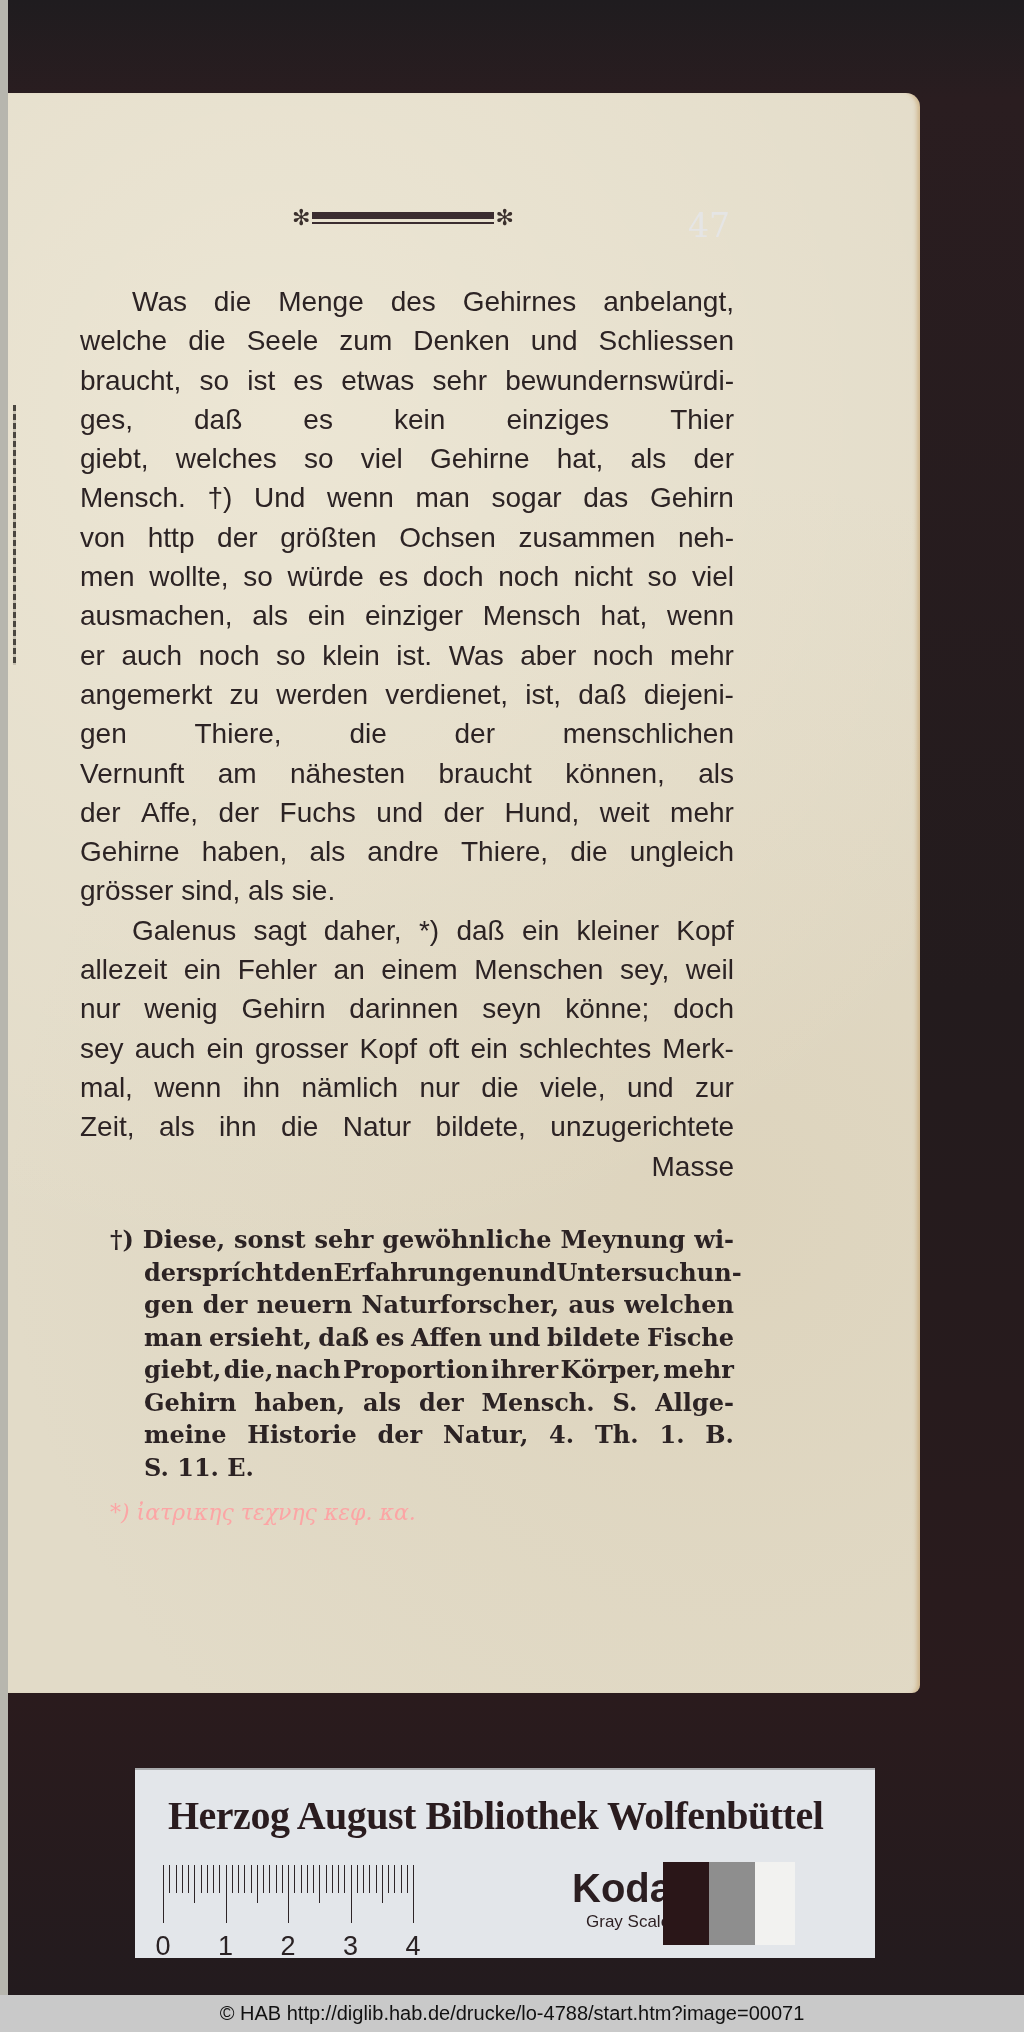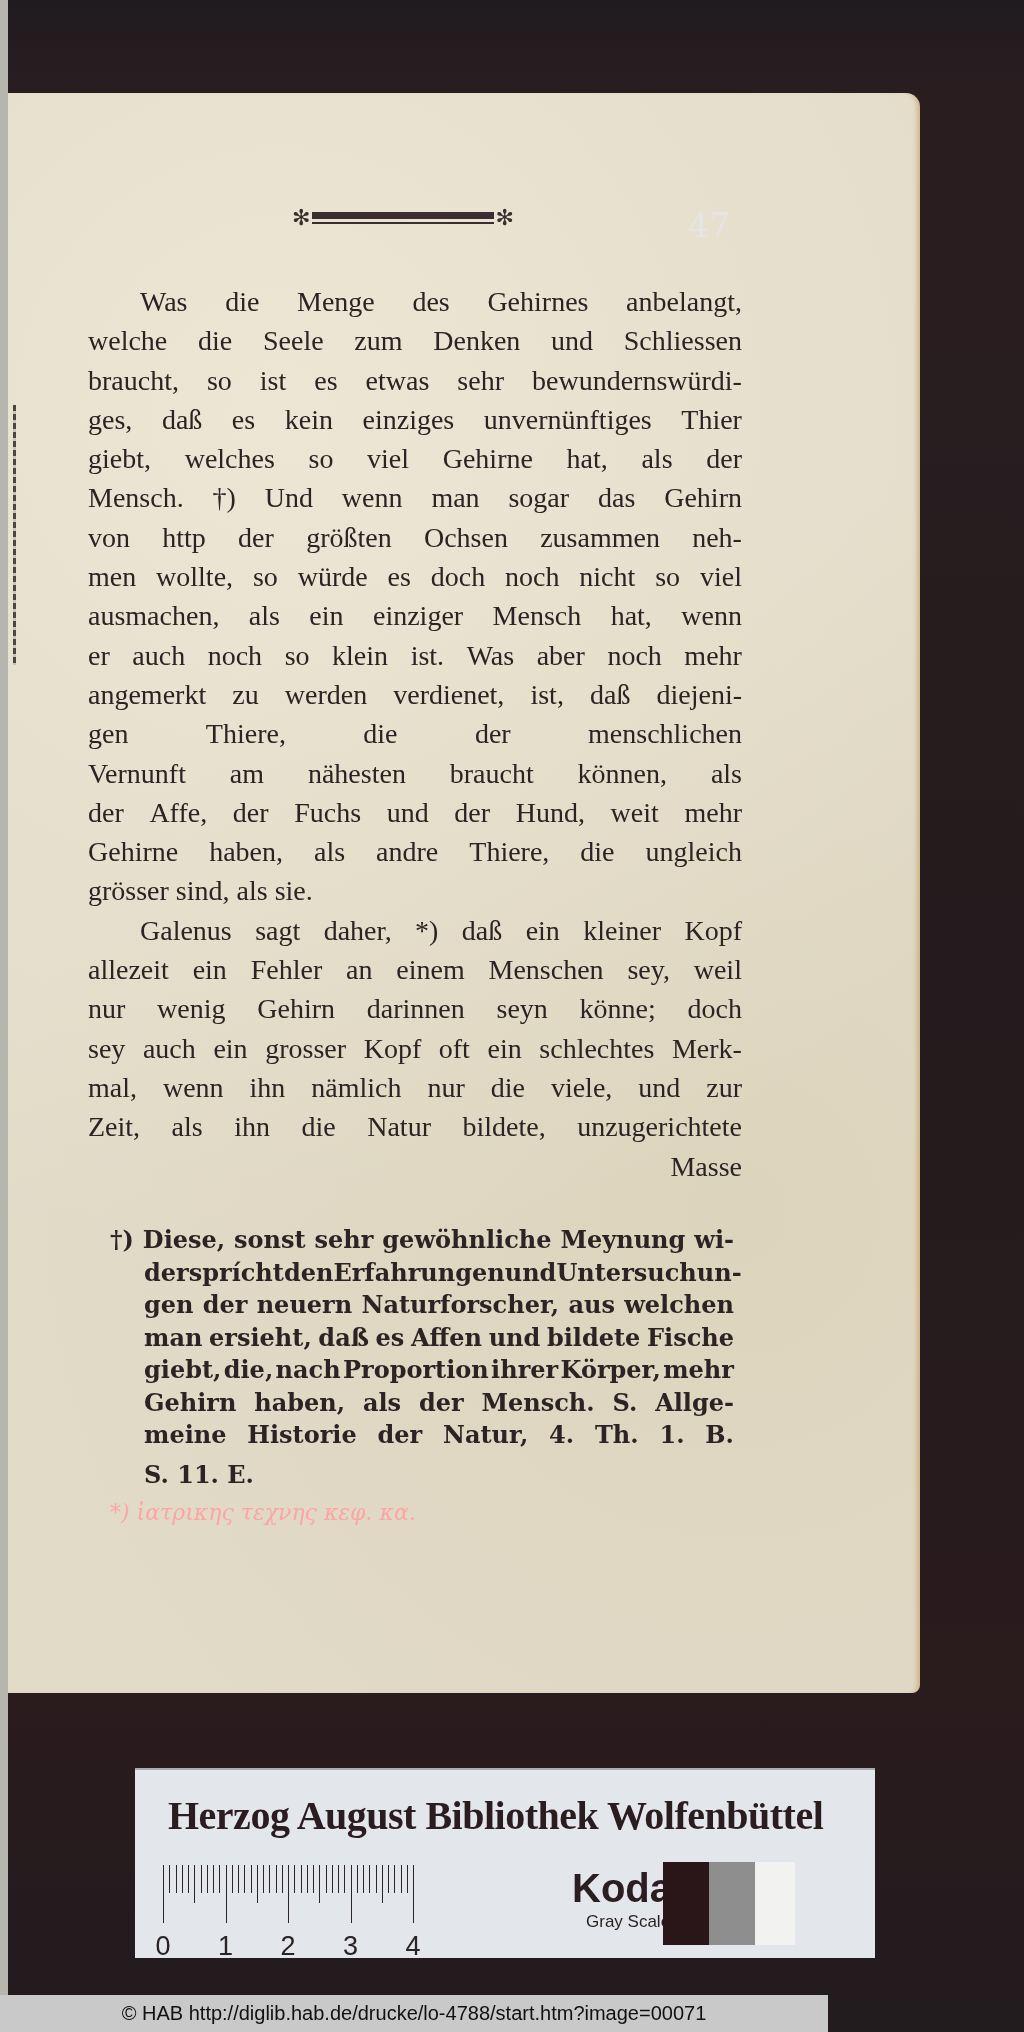--- a/index.html
+++ b/index.html
@@ -37,55 +37,54 @@
     .ornament-rule { flex: 1; height: 12px; display: flex; flex-direction: column; justify-content: space-between; }
     .ornament-rule .thick { height: 7px; background: #3b2d30; }
     .ornament-rule .thin { height: 2px; background: #3b2d30; }
     .page-number {
       position: absolute; left: 688px; top: 206px; font-size: 33px; color: #e5e5e5;
       font-family: "DejaVu Serif", serif;
     }
     .body-text {
       position: absolute; left: 80px; top: 282px; width: 654px;
       color: #2c2324; font-size: 28px; line-height: 39.3px;
-      font-family: Liberation Serif, serif;
-      margin-left: 8px;
+      font-family: Liberation Sans, sans-serif;
     }
     .line { white-space: nowrap; display: flex; justify-content: space-between; }
     .line.indent { padding-left: 52px; }
     .line.last { justify-content: flex-start; }
     .line.right { justify-content: flex-end; }
     .line span.w { display: inline-block; }
     .footnotes {
       position: absolute; left: 110px; top: 1224px; width: 624px;
       color: #2c2324; font-size: 24px; line-height: 32.5px;
       font-family: "DejaVu Serif", serif; font-weight: bold;
     }
     .fn-line { white-space: nowrap; display: flex; justify-content: space-between; }
     .fn-line.cont { padding-left: 34px; }
-    .fn-line.last { justify-content: flex-start; margin-top: 7px; }
+    .fn-line.last { justify-content: flex-start; }
     .fn-greek { position: absolute; left: 110px; top: 1500px; font-size: 22px; color: #fca5a5; font-style: italic; white-space: nowrap; }
 
     .label-card {
       position: absolute; left: 135px; top: 1768px; width: 740px; height: 188px;
       background: #e3e6ea;
       border-top: 2px solid #a9abad;
     }
     .library-name {
       position: absolute; left: 33px; top: 22px; font-family: "Liberation Serif", serif;
       font-weight: bold; font-size: 40px; color: #2a1c1f; letter-spacing: -0.5px; white-space: nowrap;
     }
     .ruler { position: absolute; left: 28px; top: 95px; width: 260px; height: 60px; }
     .tick { position: absolute; top: 0; width: 1px; background: #2e2528; }
     .ruler-num { position: absolute; top: 66px; font-family: "Liberation Sans", sans-serif; font-size: 27px; color: #2a2224; transform: translateX(-50%); }
     .kodak-brand { position: absolute; left: 437px; top: 96px; font-family: "Liberation Sans", sans-serif; font-weight: bold; font-size: 40px; color: #2b1e21; }
     .kodak-sub { position: absolute; left: 451px; top: 142px; font-family: "Liberation Sans", sans-serif; font-size: 17px; color: #2b1e21; }
     .swatch { position: absolute; top: 92px; height: 83px; }
     .footer-bar {
-      position: absolute; left: 0; top: 1995px; width: 828px; height: 37px;
+      position: absolute; left: 0; top: 1995px; width: 1024px; height: 37px;
       background: #c9c9c9; display: flex; align-items: center; justify-content: center;
     }
     .footer-text { font-family: "Liberation Sans", sans-serif; font-size: 20px; color: #111; white-space: nowrap; }
   </style>
 </head>
 <body>
 
 <div class="bg-top"></div>
 <div class="left-strip"></div>
 
@@ -128,21 +127,20 @@
       <span class="w">etwas</span>
       <span class="w">sehr</span>
       <span class="w">bewundernswürdi-</span>
     </div>
     <div class="line">
       <span class="w">ges,</span>
       <span class="w">daß</span>
       <span class="w">es</span>
       <span class="w">kein</span>
       <span class="w">einziges</span>
-      <span class="w">unvernünftiges</span>
       <span class="w">Thier</span>
     </div>
     <div class="line">
       <span class="w">giebt,</span>
       <span class="w">welches</span>
       <span class="w">so</span>
       <span class="w">viel</span>
       <span class="w">Gehirne</span>
       <span class="w">hat,</span>
       <span class="w">als</span>

